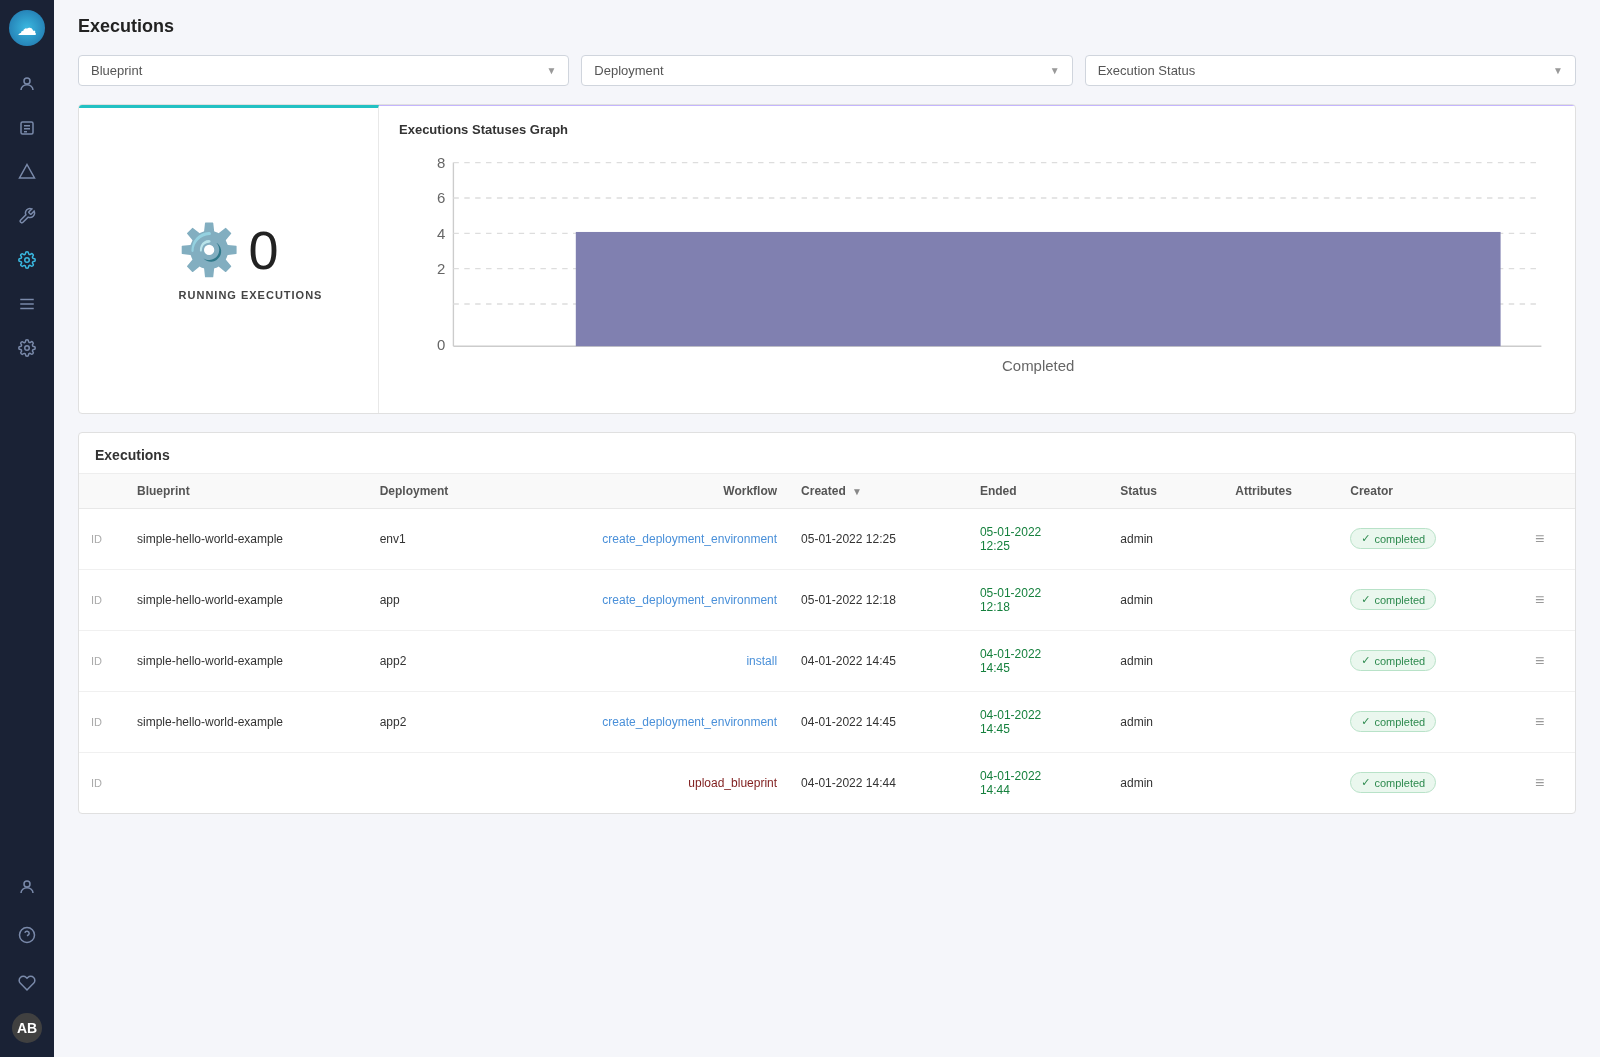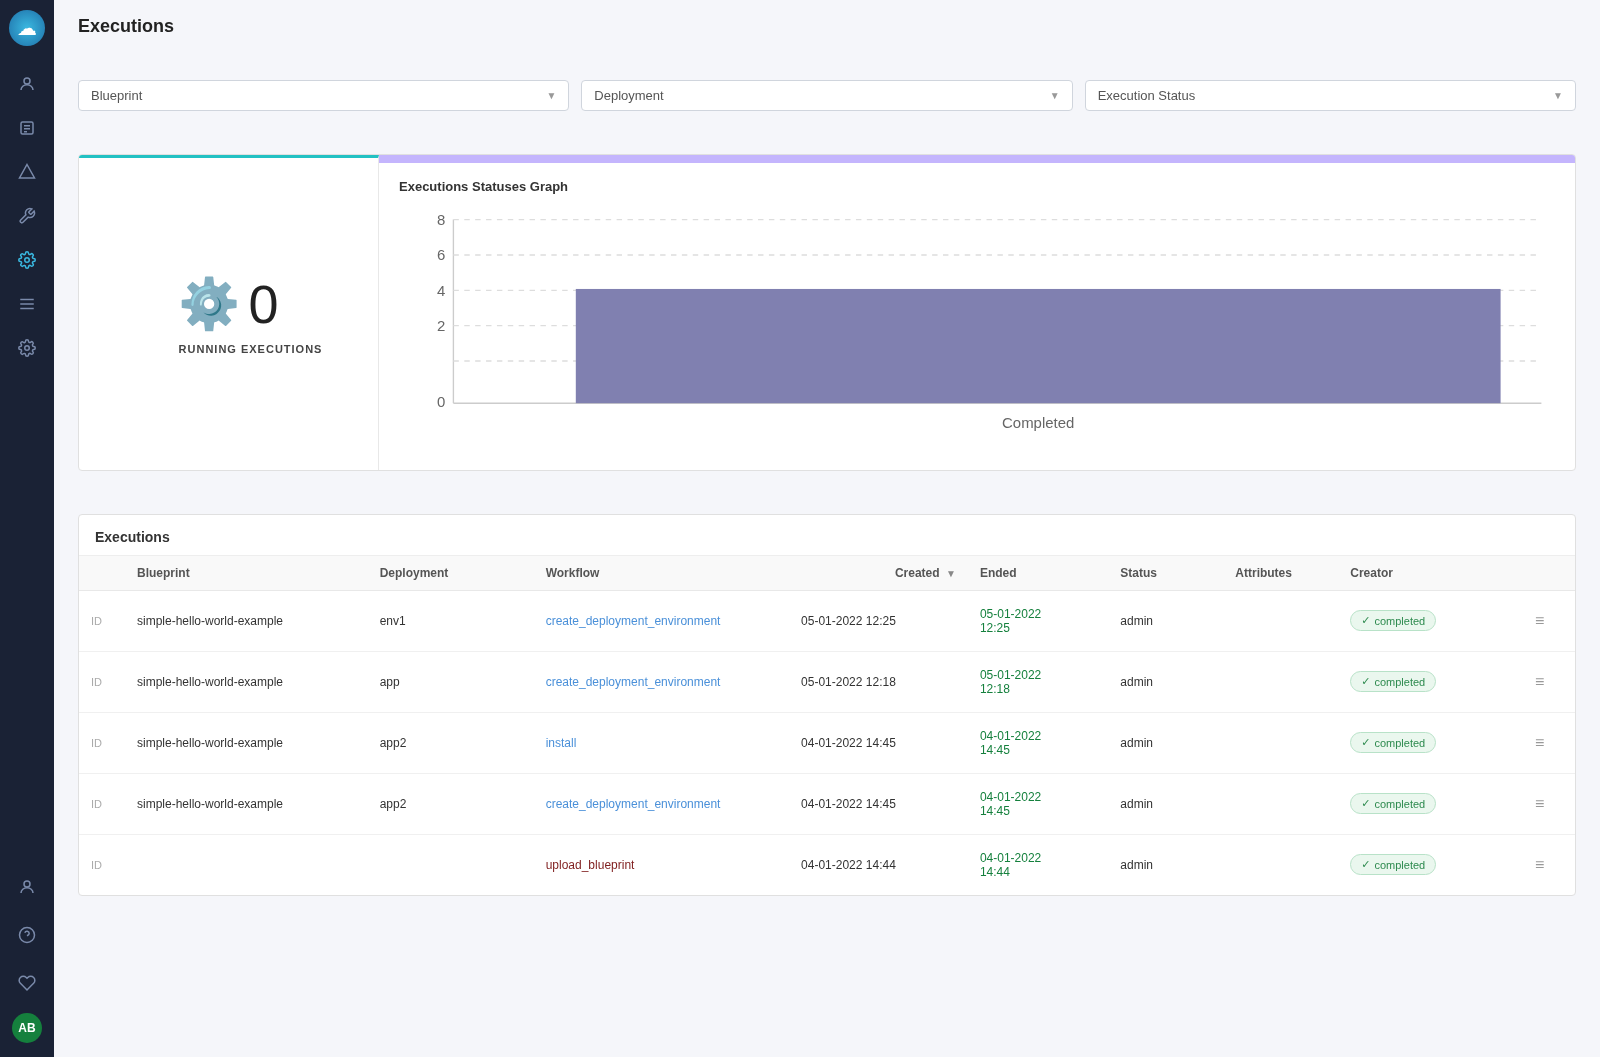--- a/index.html
+++ b/index.html
@@ -28,33 +28,32 @@
       color: #7a8aaa;
       font-size: 16px;
       margin: 4px 0;
       border-radius: 6px;
       cursor: pointer;
     }
     .sidebar-icon.active { color: #3ab8e0; }
     .sidebar-bottom { margin-top: auto; display: flex; flex-direction: column; align-items: center; gap: 4px; }
     .sidebar-avatar {
       width: 30px; height: 30px; border-radius: 50%;
-      background: #15803d; color: #fff; font-size: 12px;
+      background: #404040; color: #fff; font-size: 14px;
       display: flex; align-items: center; justify-content: center; font-weight: bold;
       margin: 4px 0;
     }
 
     
     .main-content {
       flex: 1;
       display: flex;
       flex-direction: column;
       overflow: auto;
       padding: 16px 24px;
-      gap: 25px;
     }
 
     .page-title {
       font-size: 18px;
       font-weight: 600;
       color: #222;
       margin-bottom: 18px;
     }
 
     
@@ -117,21 +116,21 @@
     }
     .running-icon-count {
       display: flex;
       align-items: center;
     }
 
     
     .graph-panel {
       flex: 1;
       padding: 16px 20px;
-      border-top: 8px solid #c4b5fd;
+      border-top: 1px solid #c4b5fd;
     }
     .graph-title {
       font-size: 13px;
       font-weight: 600;
       color: #333;
       margin-bottom: 12px;
     }
 
     
     .chart-area { width: 100%; }
@@ -160,21 +159,21 @@
       border-bottom: 1px solid #e8e8e8;
     }
     th {
       text-align: left;
       padding: 10px 12px;
       font-size: 12px;
       font-weight: 600;
       color: #555;
       white-space: nowrap;
     }
-    th.sortable { cursor: pointer; text-align: right; }
+    th.sortable { cursor: pointer; }
     th .sort-arrow { font-size: 10px; margin-left: 3px; color: #888; }
     td {
       padding: 16px 12px;
       font-size: 12px;
       color: #333;
       border-bottom: 1px solid #f0f0f0;
       vertical-align: middle;
     }
     tr:last-child td { border-bottom: none; }
     td.id-cell { color: #aaa; font-size: 11px; width: 30px; }
@@ -195,21 +194,21 @@
     }
     .status-badge .check { color: #2d8a4e; font-size: 11px; }
 
     .menu-btn {
       background: none; border: none; cursor: pointer; color: #999; font-size: 16px; padding: 2px 6px; border-radius: 3px;
     }
 
     .col-id { width: 36px; }
     .col-blueprint { width: 190px; }
     .col-deployment { width: 130px; }
-    .col-workflow { width: 200px; }
+    .col-workflow { width: 200px; text-align: right; }
     .col-created { width: 140px; }
     .col-ended { width: 110px; }
     .col-creator { width: 90px; }
     .col-attributes { width: 90px; }
     .col-status { width: 140px; }
     .col-actions { width: 36px; }
 
     .legend-item {
       display: flex;
       align-items: center;

